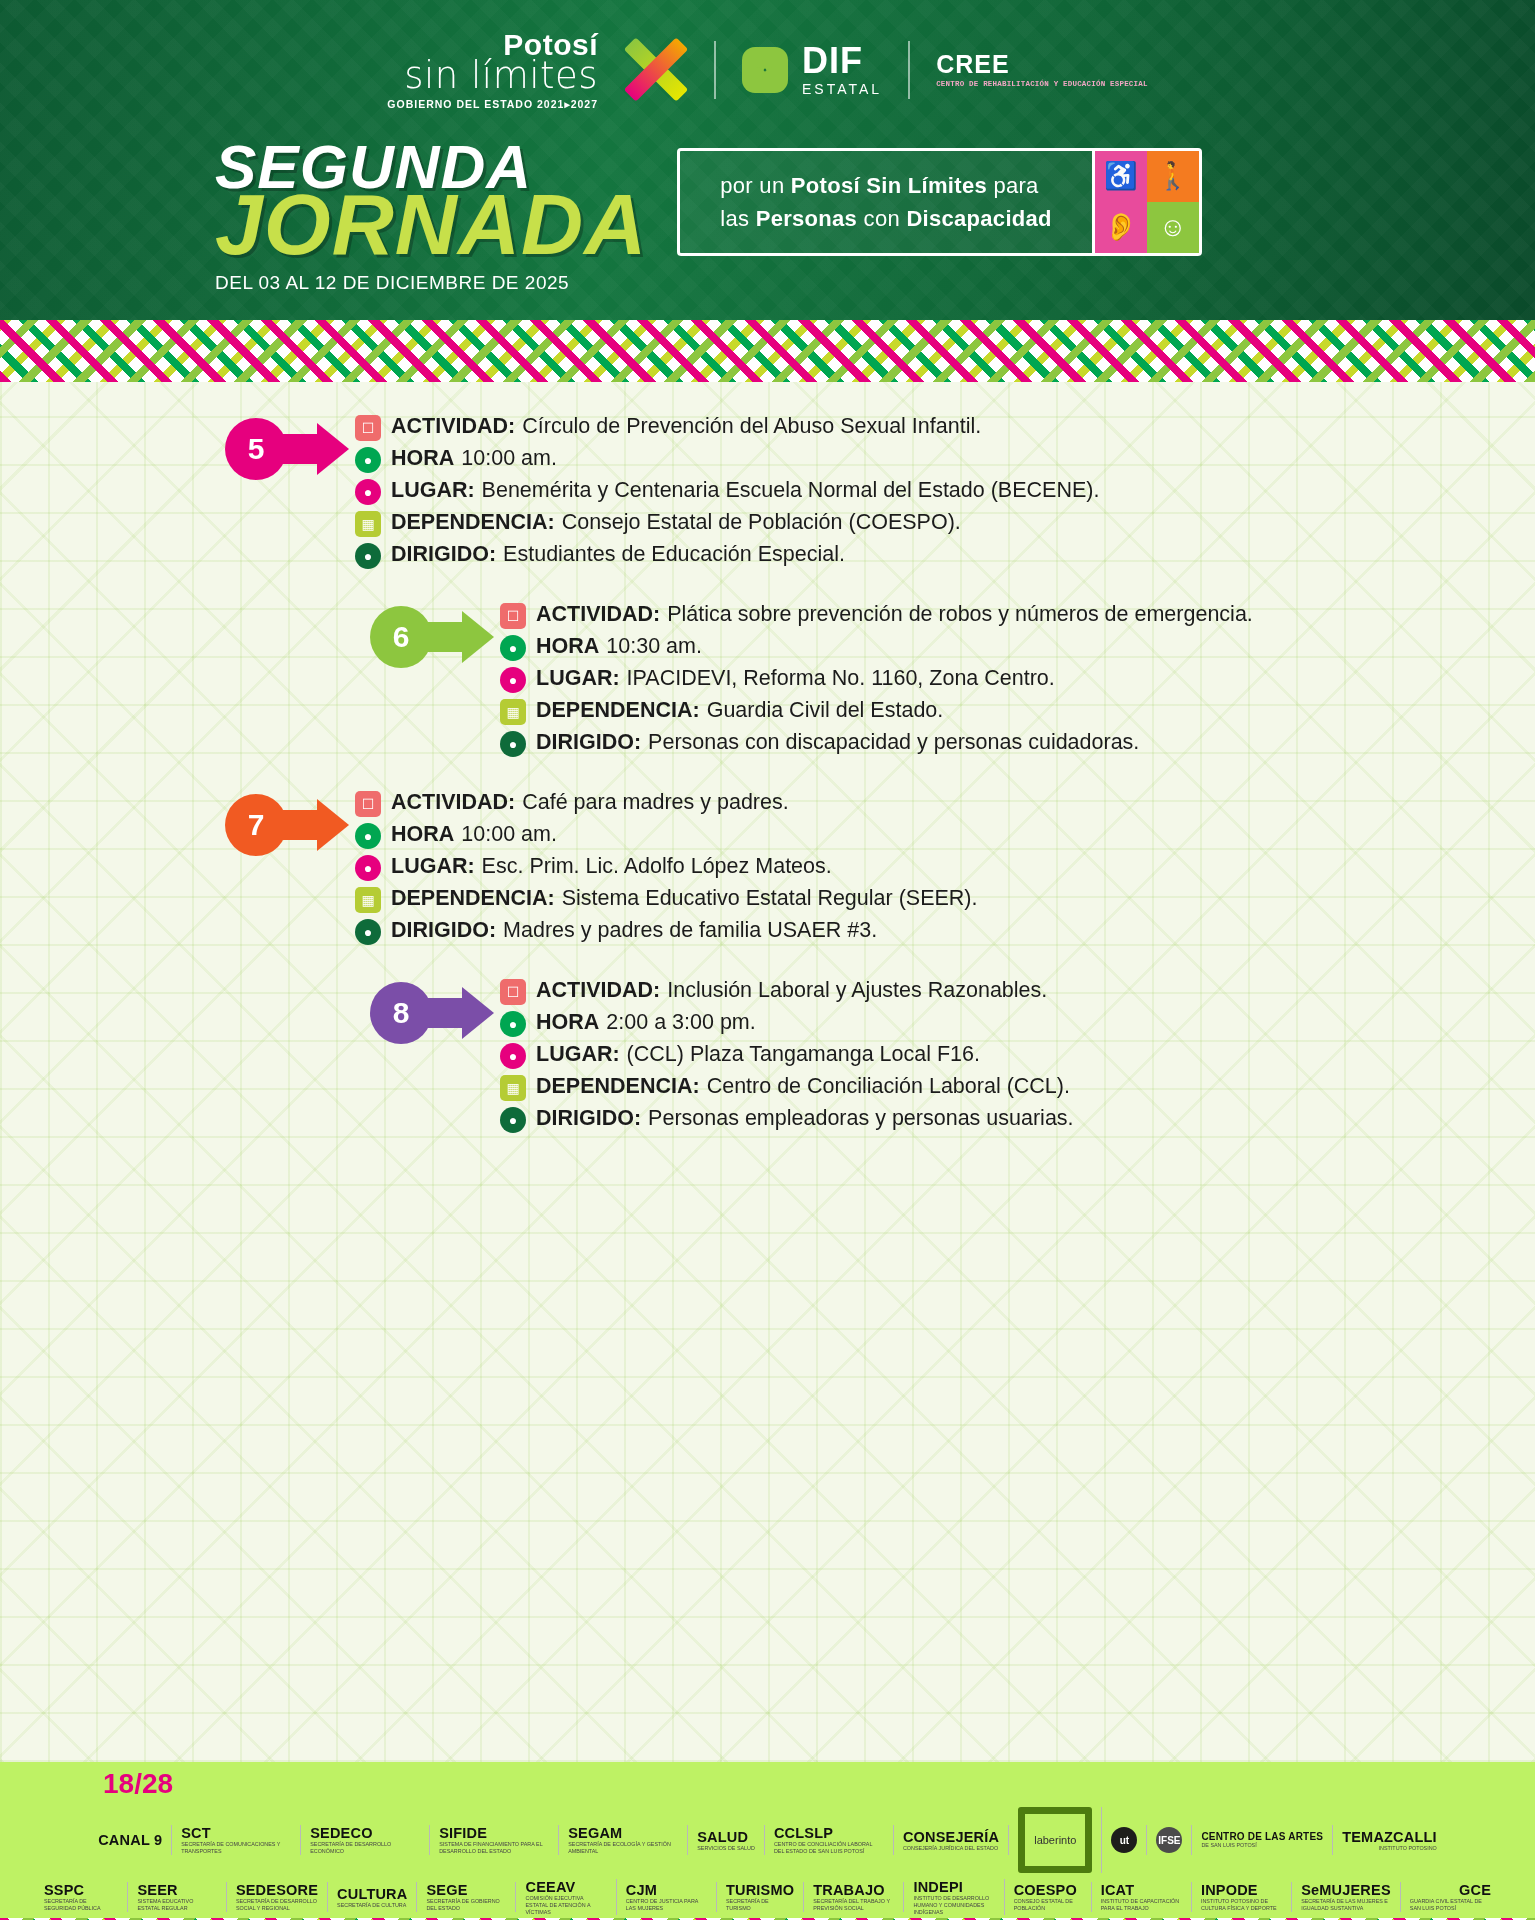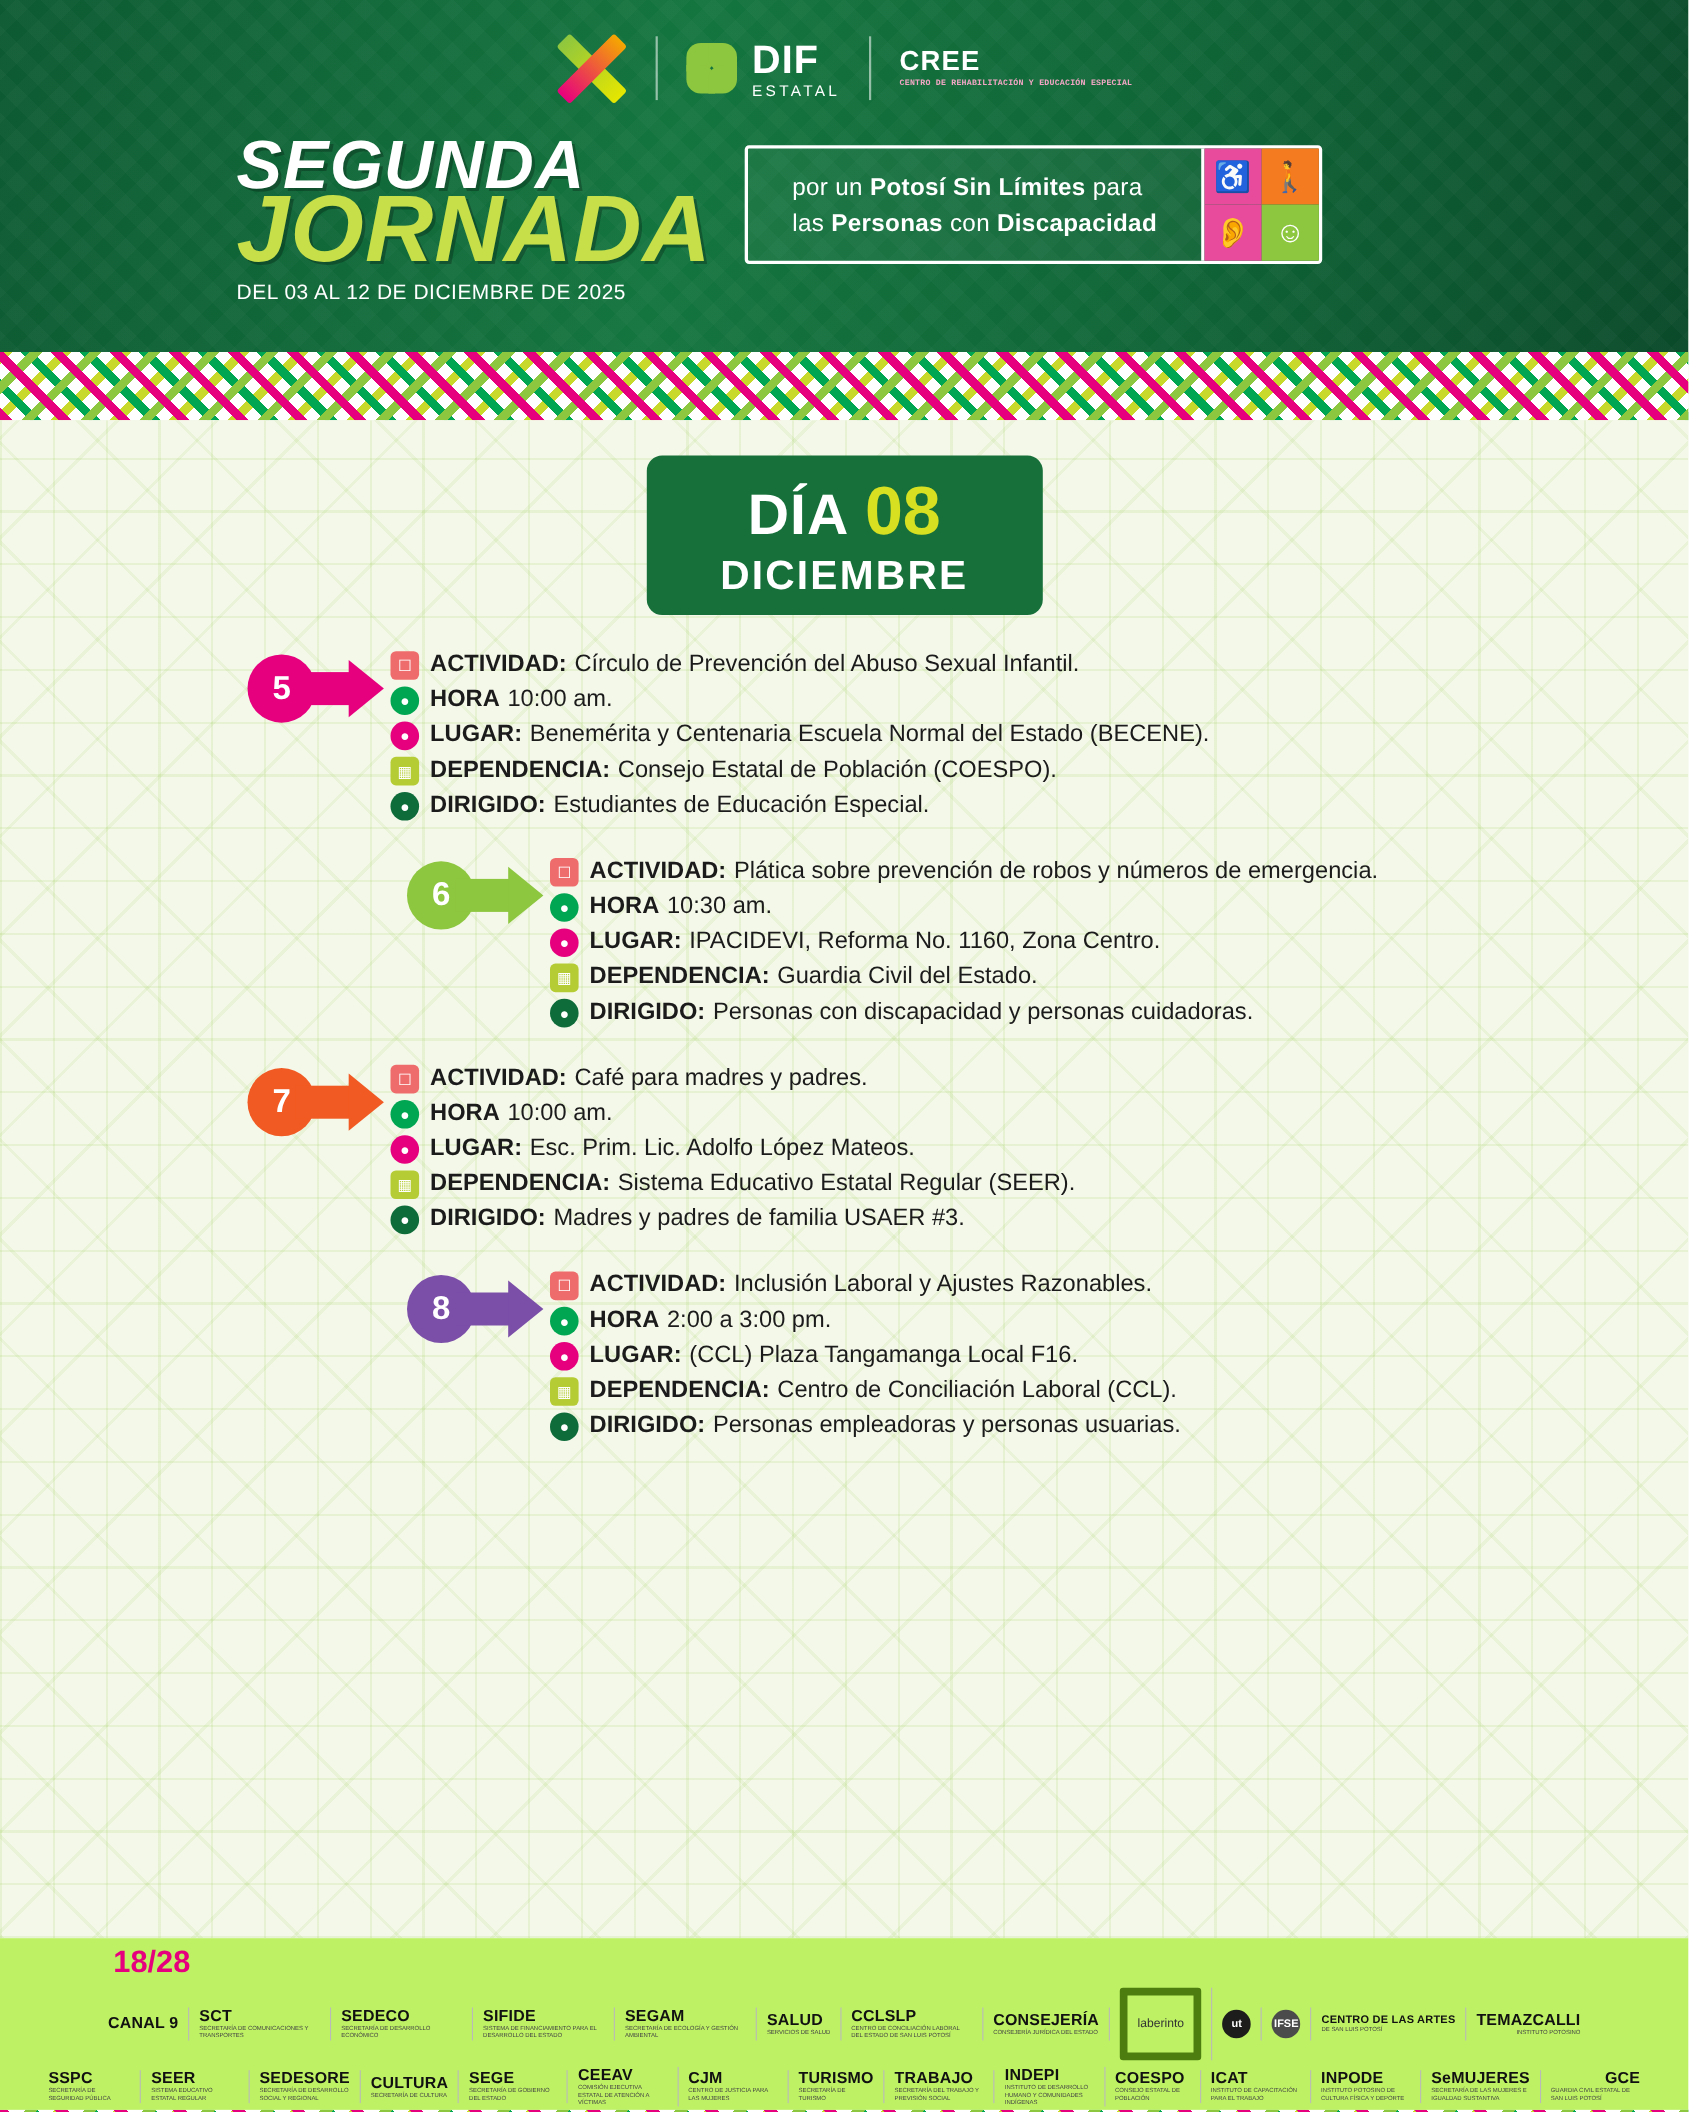--- a/index.html
+++ b/index.html
@@ -269,20 +269,25 @@
       repeating-linear-gradient(-45deg, transparent 0 19px, #c8d92b 19px 27px, transparent 27px 38px);
   }
 </style>
 </head>
 <body>
 
 <div class="page">
 
   <div class="header">
     <div class="topbar">
+      <div class="potosi-logo">
+        <div class="l1">Potosí</div>
+        <div class="l2">sin límites</div>
+        <div class="l3">GOBIERNO DEL ESTADO 2021▸2027</div>
+      </div>
       <div class="xlogo">
         <div class="bar b1"></div>
         <div class="bar b2"></div>
       </div>
       <div class="vsep"></div>
       <div class="dif-block">
         <div class="dif-leaf">
             <span></span>
             <span></span>
             <span></span>
@@ -319,27 +324,20 @@
           <div class="icon-cell ic4">☺</div>
         </div>
       </div>
     </div>
   </div>
 
   <div class="pattern"></div>
 
   <div class="body-area">
 
-    <div class="day-badge">
-      <div class="r1">
-        <span class="dia">DÍA</span>
-        <span class="num">08</span>
-      </div>
-      <div class="mes">DICIEMBRE</div>
-    </div>
 
     <div class="events">
 
       <div class="event normal">
         <div class="arrow" style="color:#e6007e">
           <div class="circle" style="background:#e6007e">5</div>
           <div class="shaft" style="background:#e6007e"></div>
           <div class="head"></div>
         </div>
         <div class="lines">

